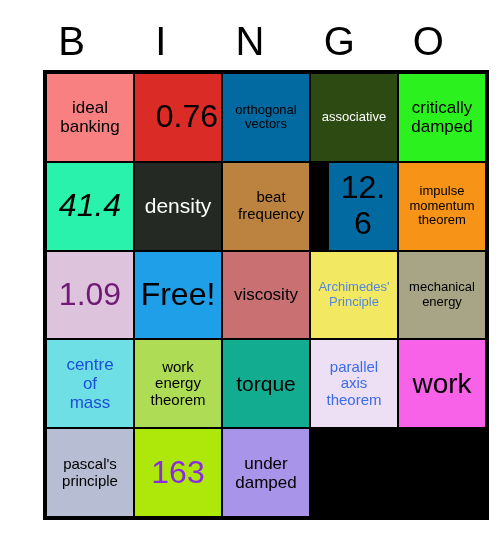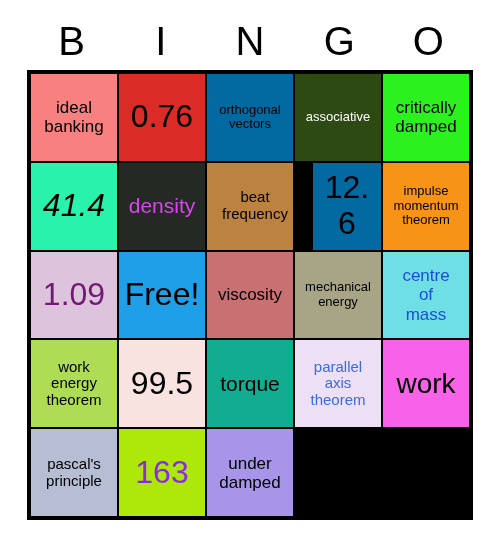--- a/index.html
+++ b/index.html
@@ -41,21 +41,21 @@
     font-size: 40px;
     font-weight: normal;
     color: #000000;
     line-height: 1;
     user-select: none;
   }
 
   
   #bingo-grid {
     position: absolute;
-    left: 27px;
+    left: 43px;
     top: 70px;
     width: 446px;
     height: 450px;
     box-sizing: border-box;
     border: 3px solid #000000;
     display: grid;
     grid-template-columns: repeat(5, 1fr);
     grid-template-rows: repeat(5, 1fr);
     background: #000000;
     gap: 0;
@@ -100,38 +100,38 @@
     <div class="header-letter" style="color: rgb(0, 0, 0);">N</div>
     <div class="header-letter" style="color: rgb(0, 0, 0);">G</div>
     <div class="header-letter" style="color: rgb(0, 0, 0);">O</div>
   </div>
 
   <div id="bingo-grid">
       <div class="bingo-cell" data-size="m" style="background: rgb(249, 128, 128); color: rgb(0, 0, 0);">
         <span class="cell-text">ideal
 banking</span>
       </div>
-      <div class="bingo-cell" data-size="xxl" style="background: rgb(219, 43, 38); color: rgb(0, 0, 0);">
+      <div class="bingo-cell" data-size="xxl" style="background: rgb(219, 43, 38); color: rgb(0, 0, 0); text-align: right;">
         <span class="cell-text">0.76</span>
       </div>
       <div class="bingo-cell" data-size="xs" style="background: #0369a1; color: rgb(0, 0, 0);">
         <span class="cell-text">orthogonal
 vectors</span>
       </div>
       <div class="bingo-cell" data-size="xs" style="background: rgb(46, 74, 19); color: rgb(255, 255, 255);">
         <span class="cell-text">associative</span>
       </div>
       <div class="bingo-cell" data-size="m" style="background: rgb(43, 242, 30); color: rgb(0, 0, 0);">
         <span class="cell-text">critically
 damped</span>
       </div>
       <div class="bingo-cell" data-size="xxl" style="background: rgb(41, 242, 173); color: rgb(0, 0, 0); font-style: italic;">
         <span class="cell-text">41.4</span>
       </div>
-      <div class="bingo-cell" data-size="l" style="background: rgb(36, 42, 35); color: #d946ef;">
+      <div class="bingo-cell" data-size="l" style="background: rgb(36, 42, 35); color: #ffffff;">
         <span class="cell-text">density</span>
       </div>
       <div class="bingo-cell" data-size="s" style="background: rgb(187, 130, 64); color: rgb(0, 0, 0); padding-left: 13px;">
         <span class="cell-text">beat
 frequency</span>
       </div>
       <div class="bingo-cell" data-size="xxl" style="background: #0369a1; color: rgb(0, 0, 0); margin-left: 18px;">
         <span class="cell-text">12.6</span>
       </div>
       <div class="bingo-cell" data-size="xs" style="background: rgb(247, 147, 23); color: rgb(0, 0, 0);">
@@ -141,36 +141,37 @@
       </div>
       <div class="bingo-cell" data-size="xxl" style="background: rgb(222, 195, 221); color: #701a75;">
         <span class="cell-text">1.09</span>
       </div>
       <div class="bingo-cell" data-size="xxl" style="background: rgb(31, 159, 232); color: rgb(0, 0, 0);">
         <span class="cell-text">Free!</span>
       </div>
       <div class="bingo-cell" data-size="m" style="background: rgb(201, 113, 114); color: rgb(0, 0, 0);">
         <span class="cell-text">viscosity</span>
       </div>
+      <div class="bingo-cell" data-size="xs" style="background: rgb(243, 232, 97); color: rgb(85, 136, 221);">
+        <span class="cell-text">Archimedes'
+Principle</span>
+      </div>
       <div class="bingo-cell" data-size="xs" style="background: rgb(167, 165, 133); color: rgb(0, 0, 0);">
         <span class="cell-text">mechanical
 energy</span>
       </div>
       <div class="bingo-cell" data-size="m" style="background: rgb(110, 224, 229); color: #1d4ed8;">
         <span class="cell-text">centre
 of
 mass</span>
       </div>
       <div class="bingo-cell" data-size="s" style="background: rgb(174, 220, 85); color: rgb(0, 0, 0);">
         <span class="cell-text">work
 energy
 theorem</span>
-      </div>
-      <div class="bingo-cell" data-size="xxl" style="background: rgb(249, 227, 225); color: rgb(0, 0, 0);">
-        <span class="cell-text">99.5</span>
       </div>
       <div class="bingo-cell" data-size="l" style="background: rgb(18, 172, 144); color: rgb(0, 0, 0);">
         <span class="cell-text">torque</span>
       </div>
       <div class="bingo-cell" data-size="s" style="background: rgb(237, 224, 245); color: rgb(59, 107, 232);">
         <span class="cell-text">parallel
 axis
 theorem</span>
       </div>
       <div class="bingo-cell" data-size="xl" style="background: rgb(248, 98, 232); color: rgb(0, 0, 0);">

